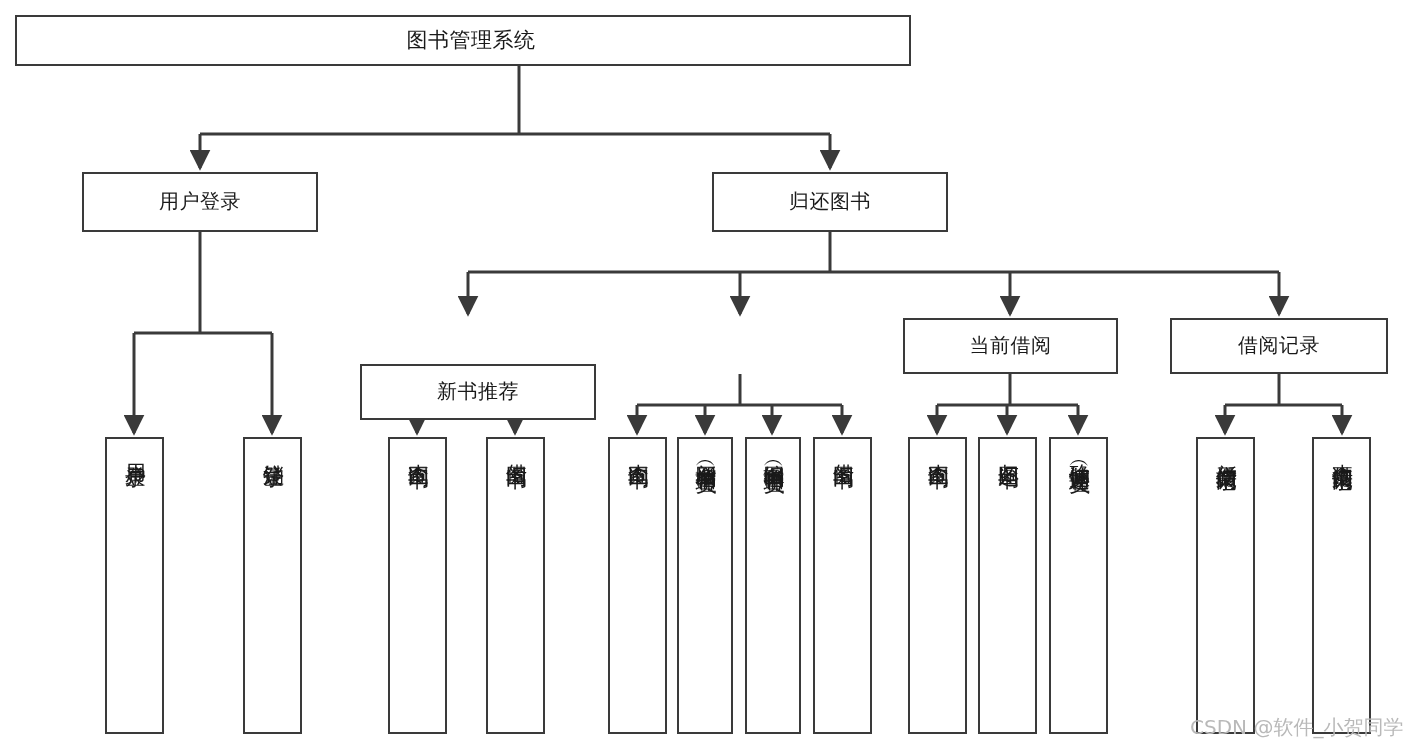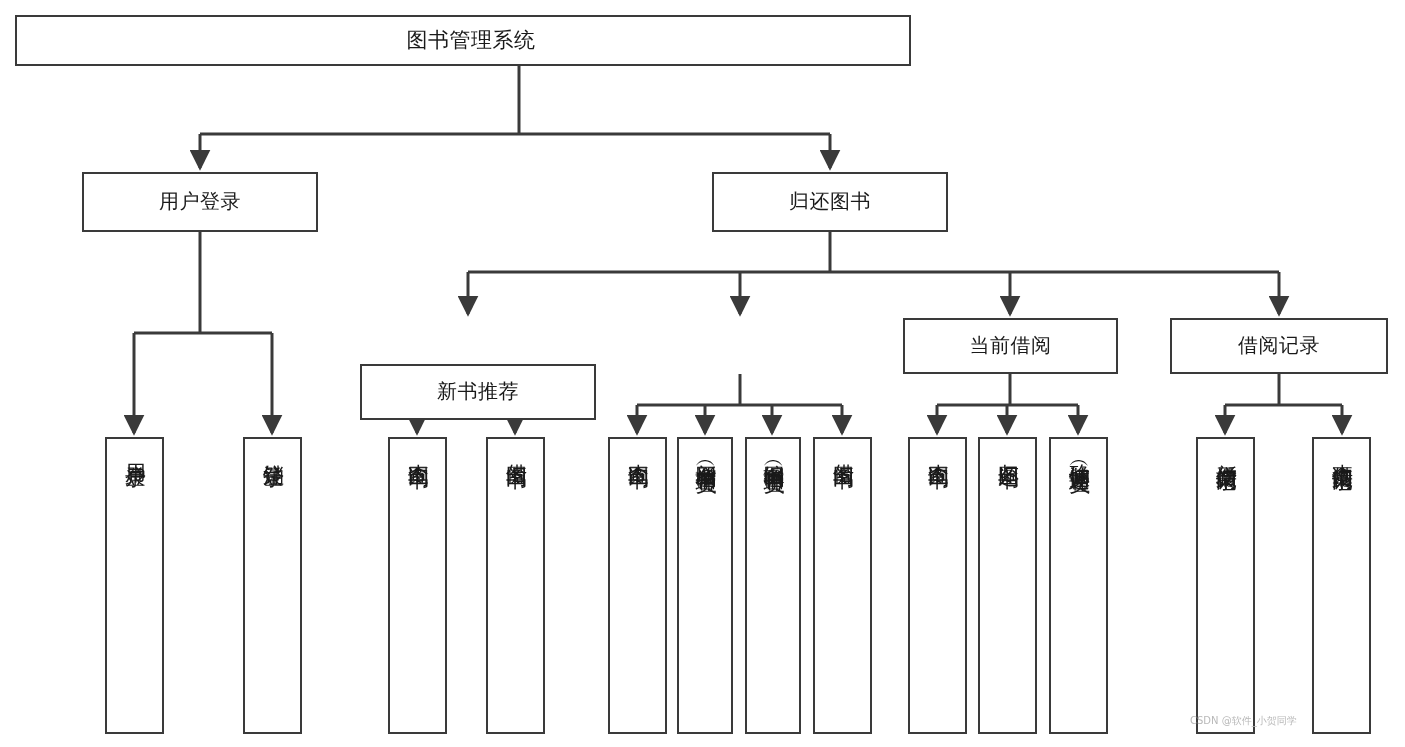--- a/index.html
+++ b/index.html
@@ -59,21 +59,21 @@
     text-orientation: upright;
     font-size: 21px;
     line-height: 1.04;
     letter-spacing: 1.5px;
     white-space: nowrap;
   }
   .watermark {
     position: absolute;
     left: 1190px;
     top: 714px;
-    font-size: 10px;
+    font-size: 20px;
     color: #b9b9b9;
     white-space: nowrap;
     z-index: 3;
     font-family: "DejaVu Sans", "Liberation Sans", sans-serif;
   }
 </style>
 </head>
 <body>
 
 <div id="canvas">

